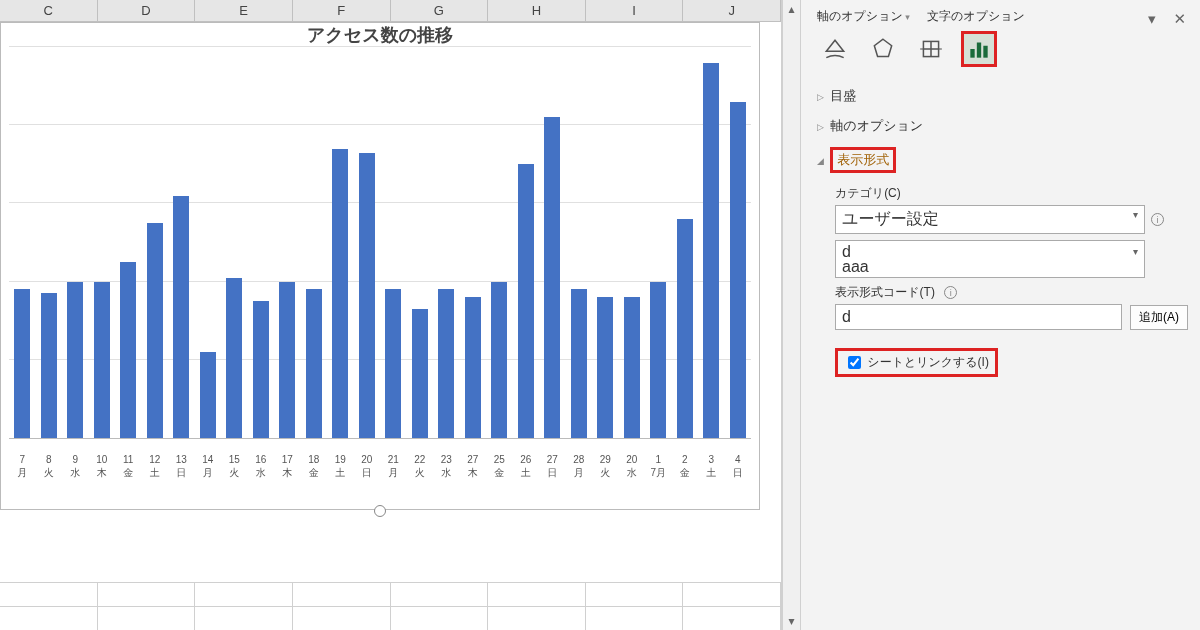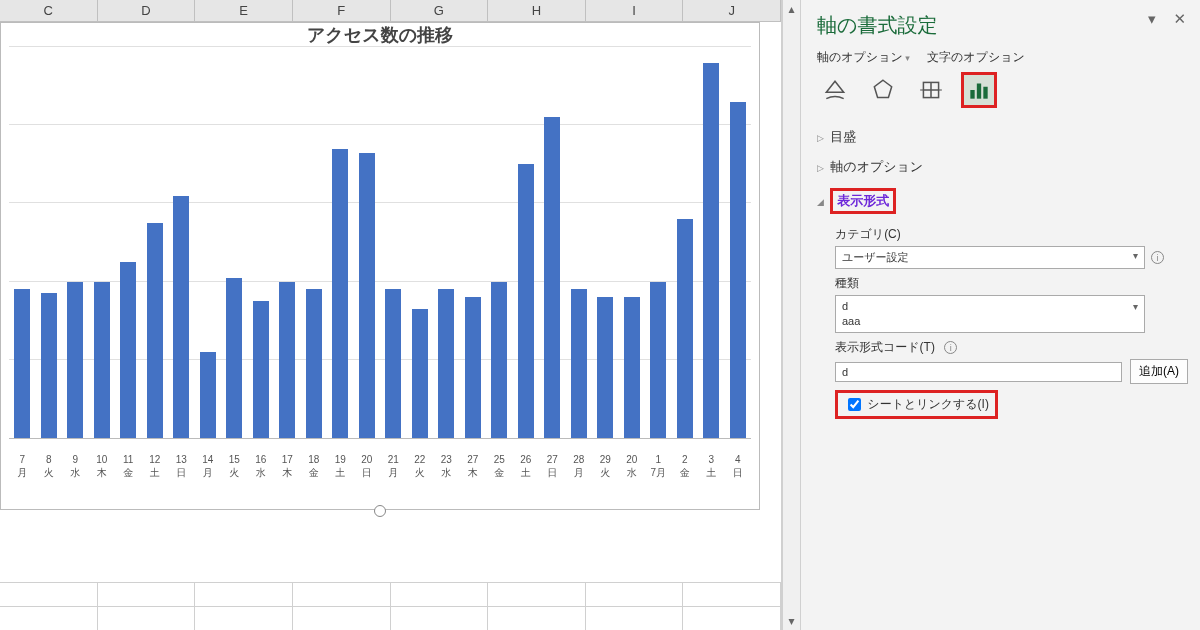--- a/index.html
+++ b/index.html
@@ -35,32 +35,32 @@
 .tabs .tab.active::after{content:" ▾";font-size:9px;color:#888}
 .icon-row{display:flex;gap:12px;margin:4px 0 14px;align-items:center}
 .icon-btn{width:36px;height:36px;display:flex;align-items:center;justify-content:center}
 .icon-btn svg{width:26px;height:26px}
 .icon-btn.sel{border:3px solid #d22;background:#d6e0d6}
 .section{padding:6px 0;color:#333}
 .section .tri{display:inline-block;width:10px;color:#888;font-size:9px}
 .section.open .tri{color:#888}
 .section .lbl{font-size:13px}
 .hl-red{border:3px solid #d22;display:inline-block;padding:1px 4px}
-.section.open .lbl{color:#6d28d9;font-weight:bold}
+.section.open .lbl{color:#a16207;font-weight:normal}
 .form{padding-left:18px;margin-top:6px}
 .form-row{margin:6px 0}
 .form-label{font-size:12px;margin-bottom:3px;display:block}
-.select,.combo,.input{width:310px;border:1px solid #aaa;background:#fff;padding:3px 6px;font-size:11px;position:relative}
+.select,.combo,.input{width:310px;border:1px solid #aaa;background:#fff;padding:3px 6px;font-size:16px;position:relative}
 .select::after,.combo::after{content:"▾";position:absolute;right:6px;top:3px;color:#666;font-size:10px}
 .combo{height:38px;line-height:15px}
 .info{display:inline-block;width:13px;height:13px;border:1px solid #888;border-radius:50%;font-size:9px;text-align:center;line-height:12px;color:#888;margin-left:6px}
 .code-row{display:flex;gap:8px;align-items:center}
 .code-row .input{flex:1;width:auto}
 .add-btn{border:1px solid #aaa;background:#fdfdfd;padding:3px 8px;font-size:12px}
-.chk-row{margin-top:6px}
+.chk-row{margin-top:18px}
 .chk-row input{vertical-align:middle}
 .hl-red-block{border:3px solid #d22;display:inline-block;padding:2px 6px}
 </style>
 </head>
 <body>
 
 <div class="app">
   <div class="sheet">
     <div class="col-headers" id="col-headers">
         <div class="col-header">C</div>
@@ -314,21 +314,20 @@
   <div class="vscroll">
     <div class="up">▴</div>
     <div class="down">▾</div>
   </div>
 
   <div class="pane">
     <div class="pane-ctrl">
       <span>▾</span>
       <span>✕</span>
     </div>
-    <div class="pane-title">軸の書式設定</div>
 
     <div class="tabs">
       <span class="tab active">軸のオプション</span>
       <span class="tab">文字のオプション</span>
     </div>
 
     <div class="icon-row">
       <div class="icon-btn">
         <svg viewBox="0 0 24 24">
             <path d="M4 14 L12 4 L20 14 Z" fill="none" stroke="#555" stroke-width="1.4"></path>
@@ -364,21 +363,20 @@
 
     <div class="form">
       <div class="form-row">
         <span class="form-label"><span>カテゴリ(C)</span></span>
         <div style="display:flex;align-items:center">
           <div class="select"><span>ユーザー設定</span></div>
           <span class="info">i</span>
         </div>
       </div>
       <div class="form-row">
-        <span class="form-label">種類</span>
         <div class="combo">
           <div>d</div>
           <div>aaa</div>
         </div>
       </div>
       <div class="form-row">
         <span class="form-label"><span>表示形式コード(T)</span> <span class="info">i</span></span>
         <div class="code-row">
           <div class="input"><span>d</span></div>
           <button class="add-btn">追加(A)</button>

